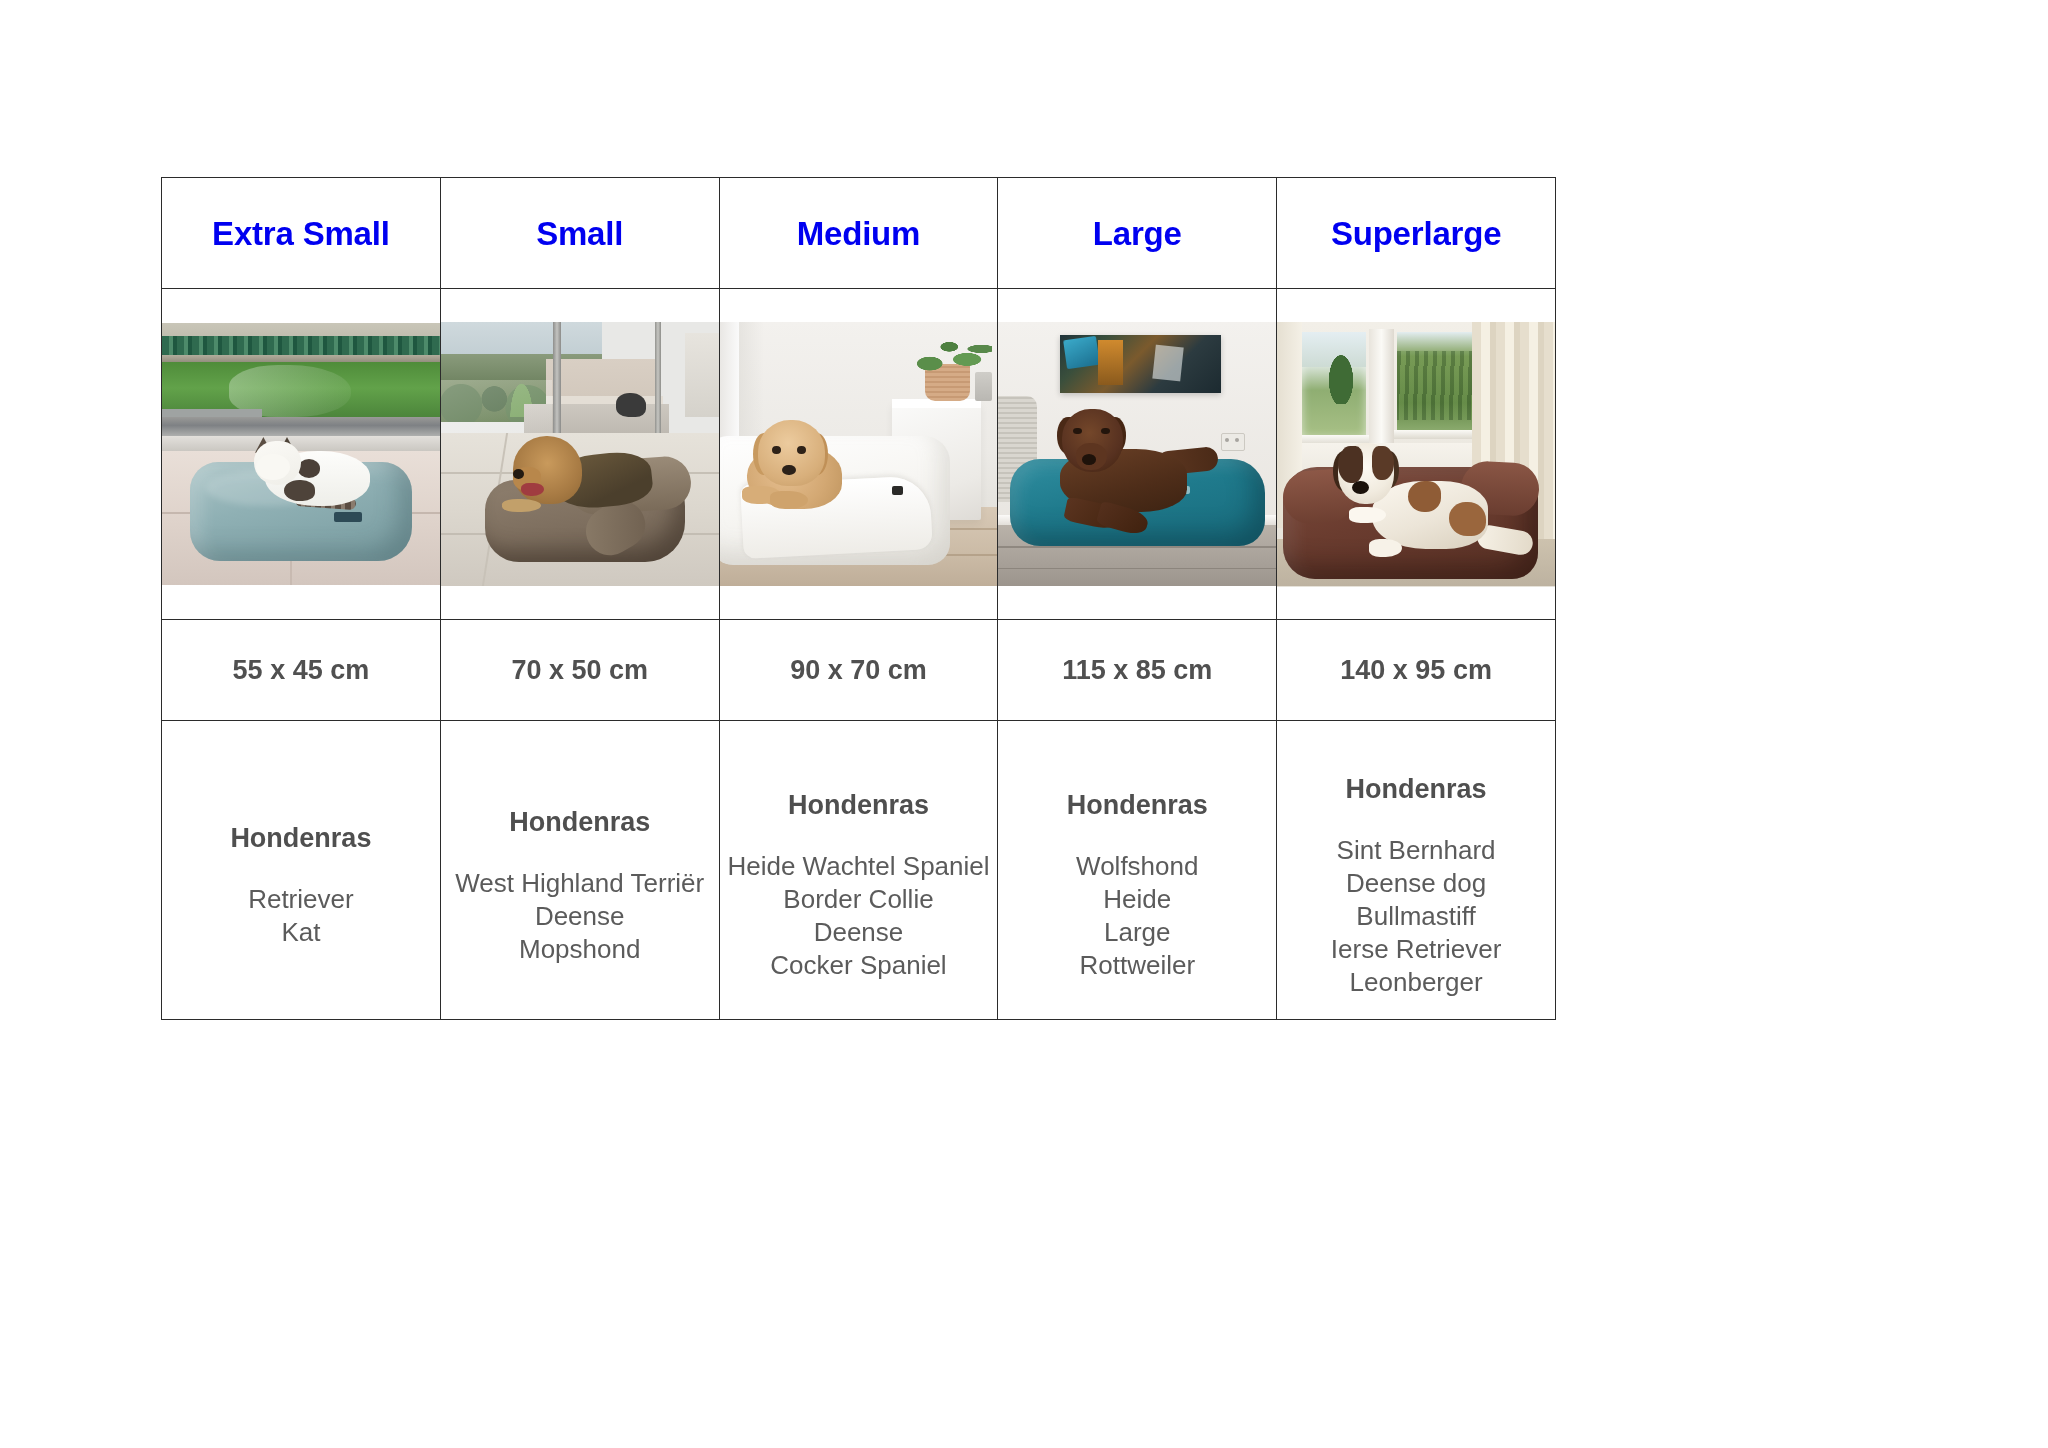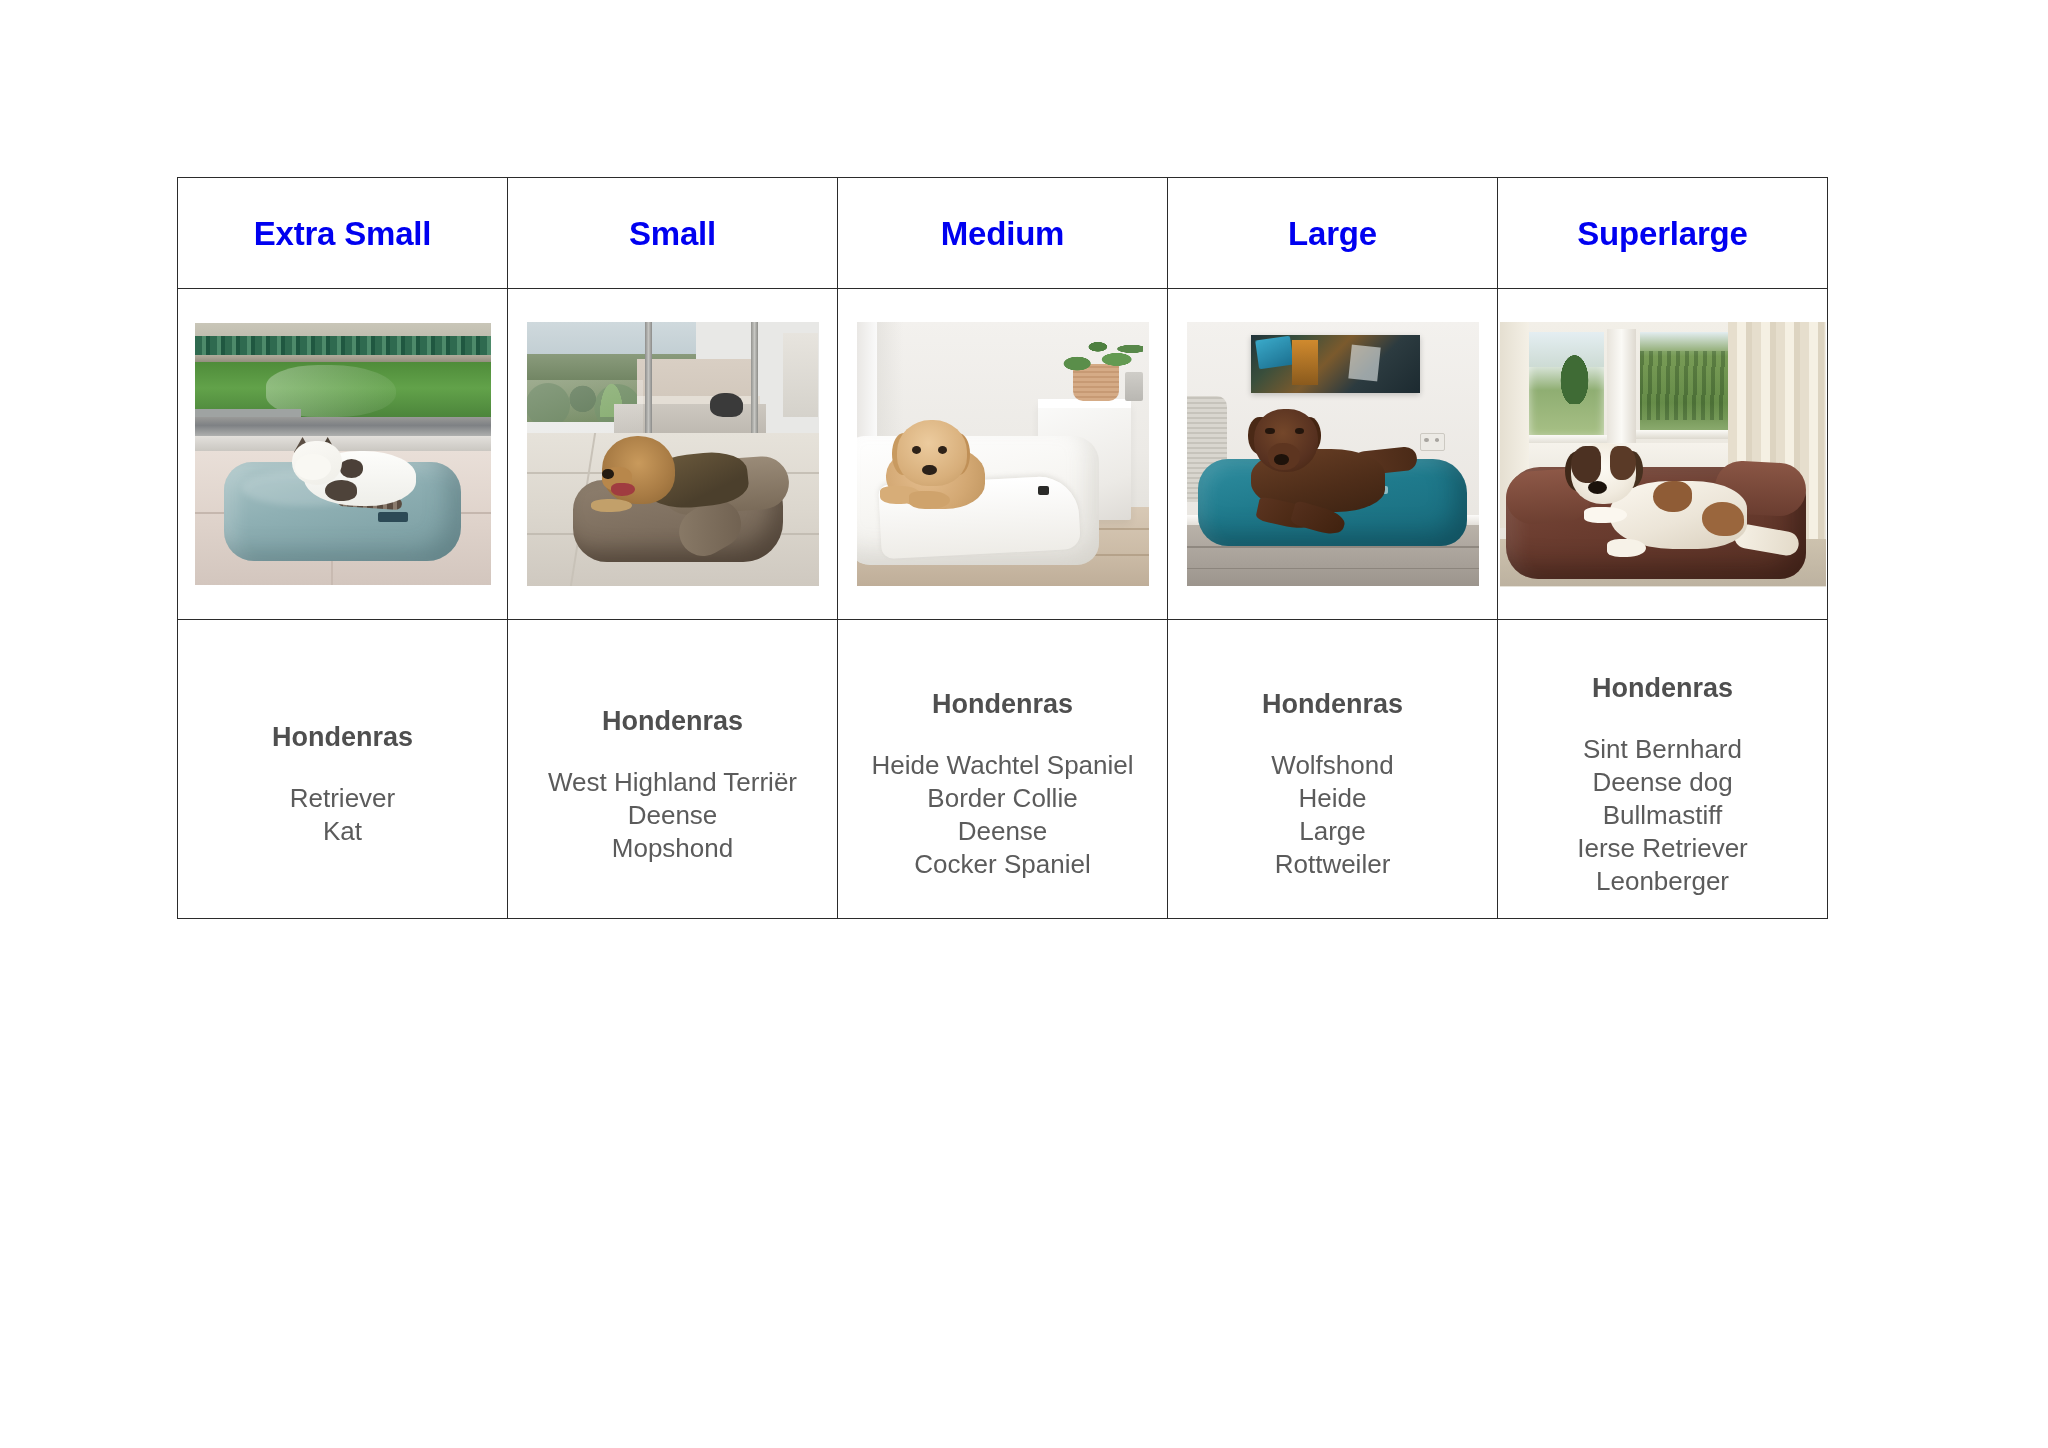--- a/index.html
+++ b/index.html
@@ -14,24 +14,23 @@
     -webkit-font-smoothing: antialiased;
     overflow: hidden;
     position: relative;
   }
 
   
   #size-guide-table {
     position: absolute;
     left: 161px;
     top: 177px;
-    width: 1651px;
+    width: 1395px;
     border-collapse: collapse;
     table-layout: fixed;
-    margin-left: 16px;
   }
   #size-guide-table td {
     border: 1.6px solid #2b2b2b;
     padding: 0;
     vertical-align: middle;
     text-align: center;
     background: #ffffff;
   }
 
   
@@ -592,20 +591,37 @@
               <div class="dogmask2"></div>
           <div class="dognose"></div>
               <div class="dogpaw1"></div>
               <div class="dogpaw2"></div>
         </div>
       </div>
     </td>
 
   </tr>
 
+  <tr class="row-size">
+    <td>
+      <span class="size-label">55 x 45 cm</span>
+    </td>
+    <td>
+      <span class="size-label">70 x 50 cm</span>
+    </td>
+    <td>
+      <span class="size-label">90 x 70 cm</span>
+    </td>
+    <td>
+      <span class="size-label">115 x 85 cm</span>
+    </td>
+    <td>
+      <span class="size-label">140 x 95 cm</span>
+    </td>
+  </tr>
 
   <tr class="row-breeds">
 
     <td>
       <div class="breeds-box">
         <span class="breeds-title">Hondenras</span>
         <ul class="breeds-list">
           <li>Retriever</li>
           <li>Kat</li>
         </ul>

